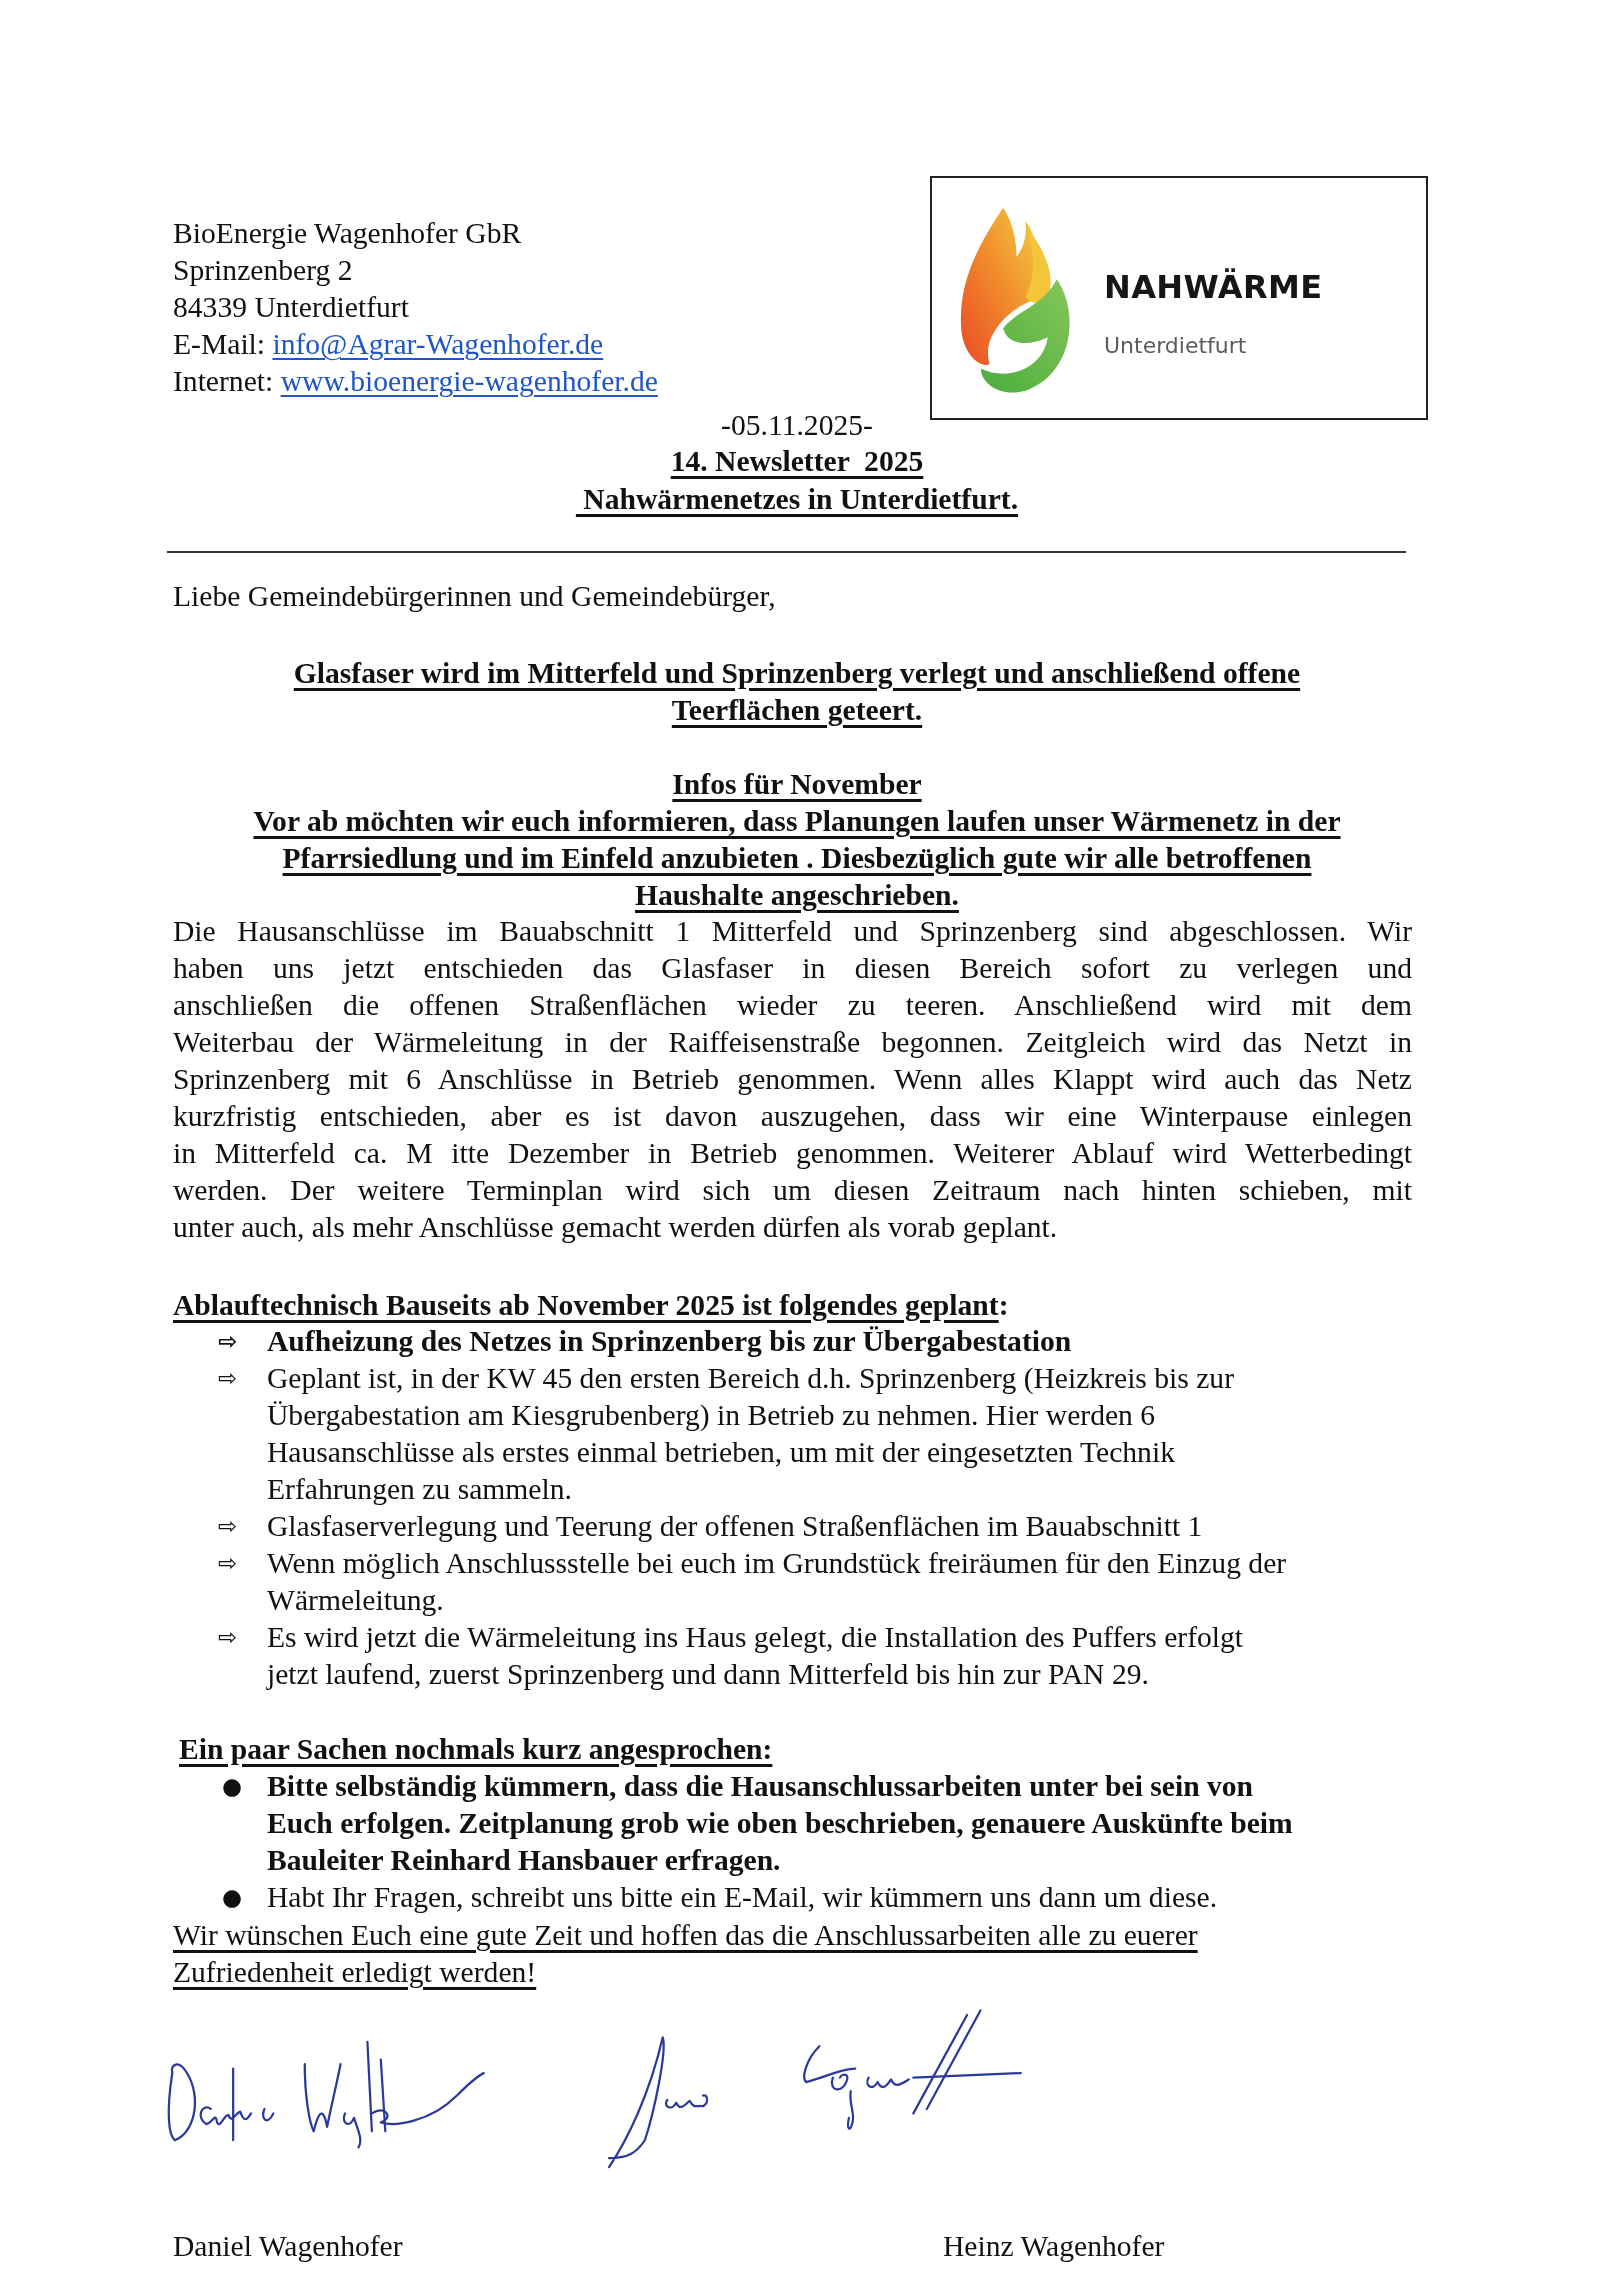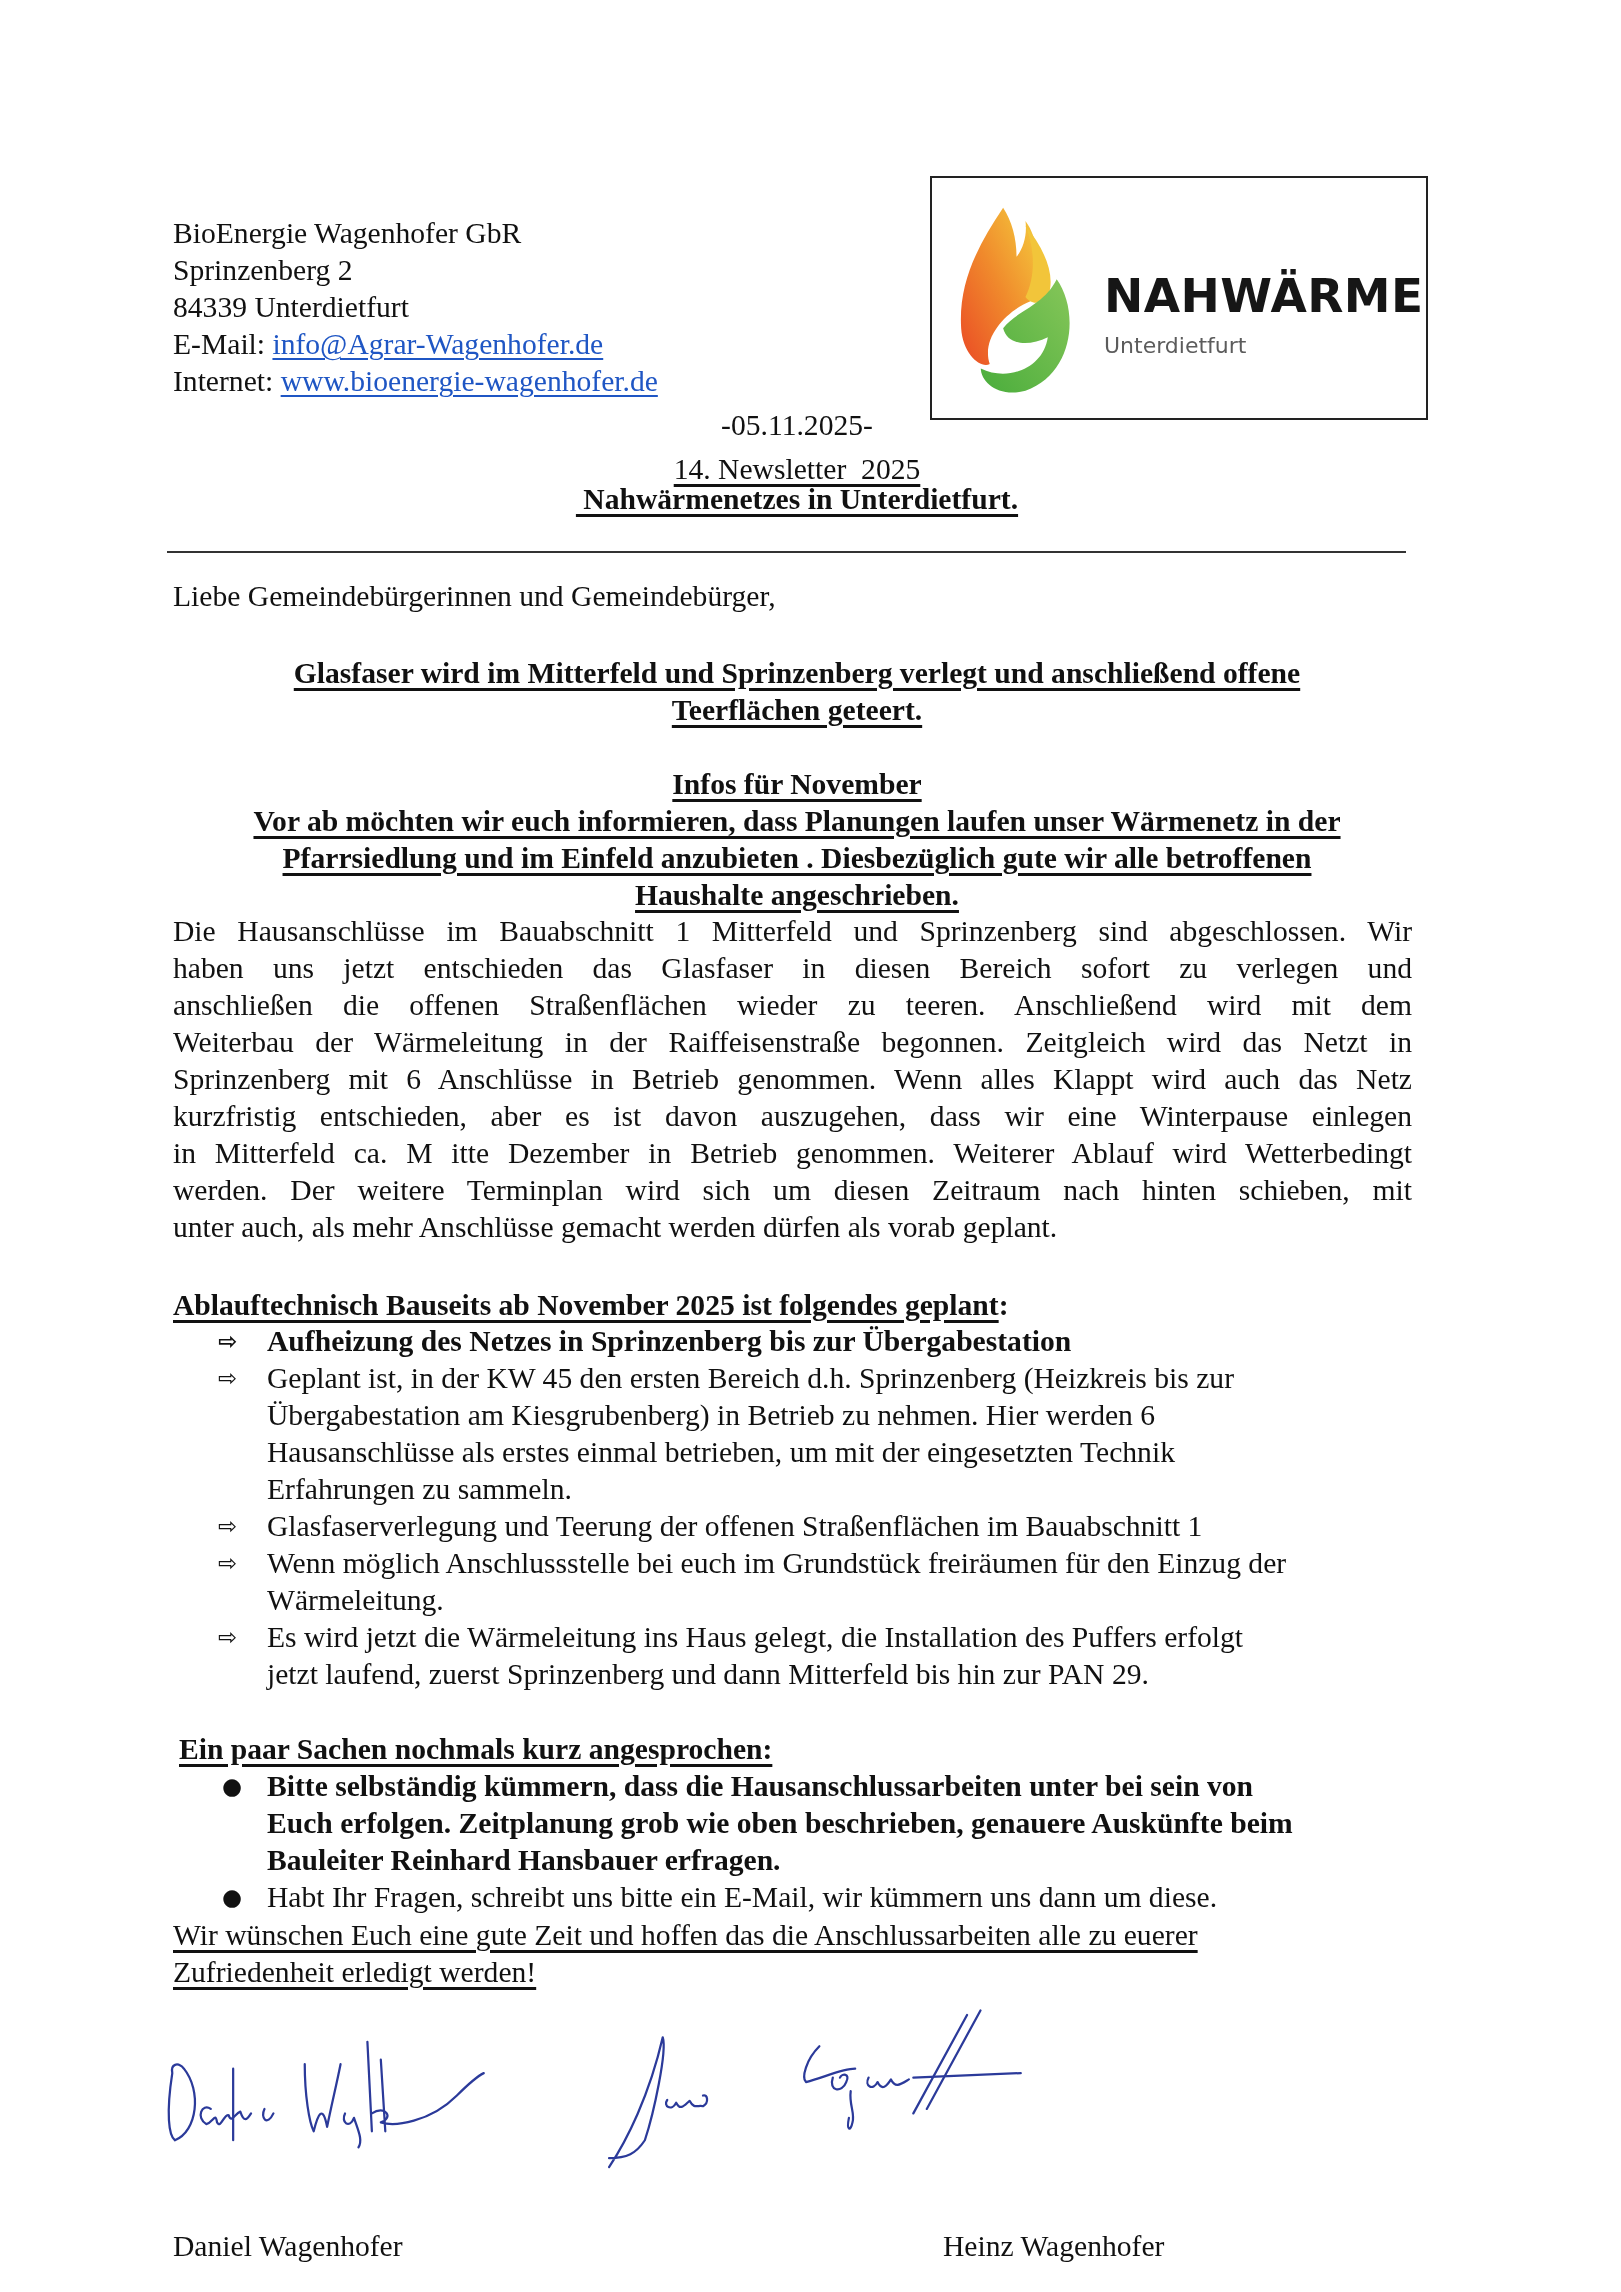--- a/index.html
+++ b/index.html
@@ -12,26 +12,26 @@
   .b { font-weight: bold; }
   .link { color: #1f56c4; text-decoration: underline; text-decoration-thickness: 1.8px; text-underline-offset: 3.6px; }
 
   
   .sender { left: 173px; top: 215px; }
   .sender div { height: 37px; }
 
   
   .logo-box { left: 930px; top: 176px; width: 498px; height: 244px; border: 2.7px solid #222; box-sizing: border-box; background:#fff; }
   .logo-flame { position: absolute; left: 22.4px; top: 25px; width: 134px; height: 197px; }
-  .logo-title { position: absolute; left: 172px; top: 90px; font-family: "DejaVu Sans", sans-serif; font-weight: bold; font-size: 47px; letter-spacing: 0.4px; color: #161616; }
+  .logo-title { position: absolute; left: 172px; top: 90px; font-family: "DejaVu Sans", sans-serif; font-weight: bold; font-size: 32px; letter-spacing: 0.4px; color: #161616; }
   .logo-sub { position: absolute; left: 172px; top: 155px; font-family: "DejaVu Sans", sans-serif; font-size: 22px; color: #5c5c5c; }
 
   .center-block { left: 161px; width: 1272px; text-align: center; }
   .date { top: 407px; }
-  .nl-title { top: 443px; font-weight: normal; margin-top: 8px; }
+  .nl-title { top: 443px; font-weight: bold; }
   .nl-sub { top: 481px; font-weight: bold; }
 
   .rule { left: 167px; top: 551px; width: 1239px; height: 0; border-top: 2.7px solid #333; }
 
   .greet { left: 173px; top: 578px; }
 
   .headline1 { top: 655px; font-weight: bold; }
   .info-block { top: 766px; font-weight: bold; }
   .info-block div { height: 37px; }
 

